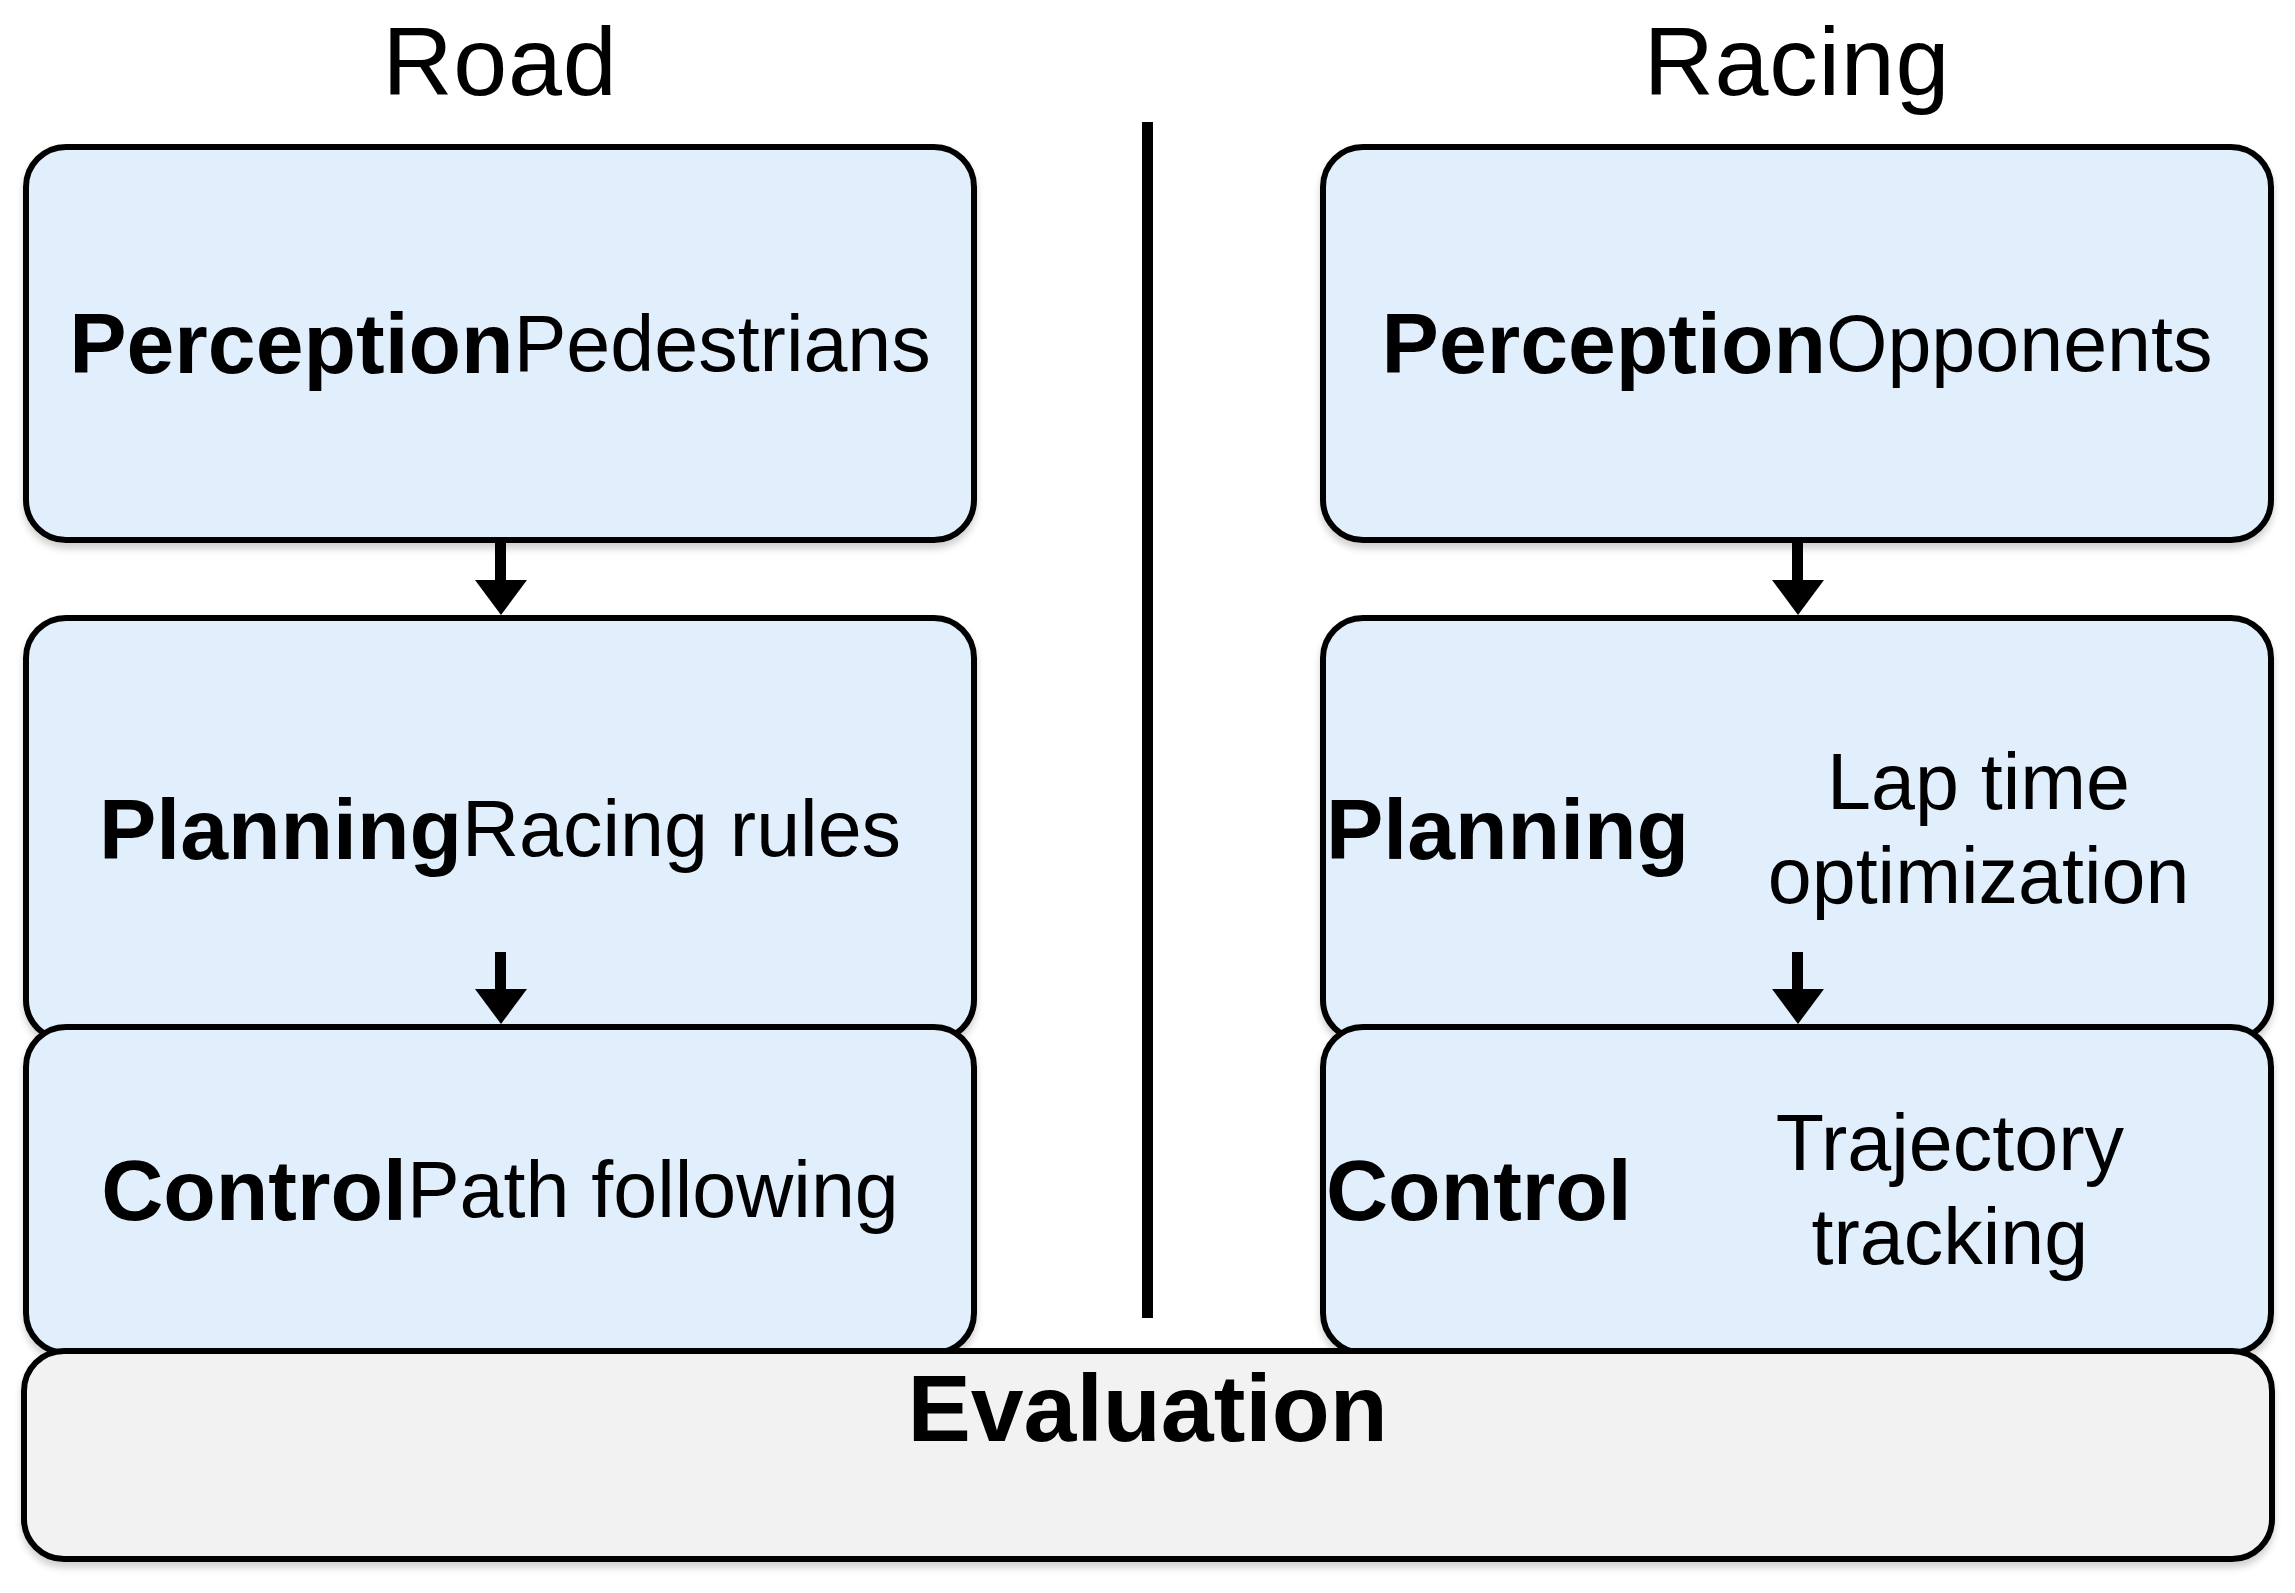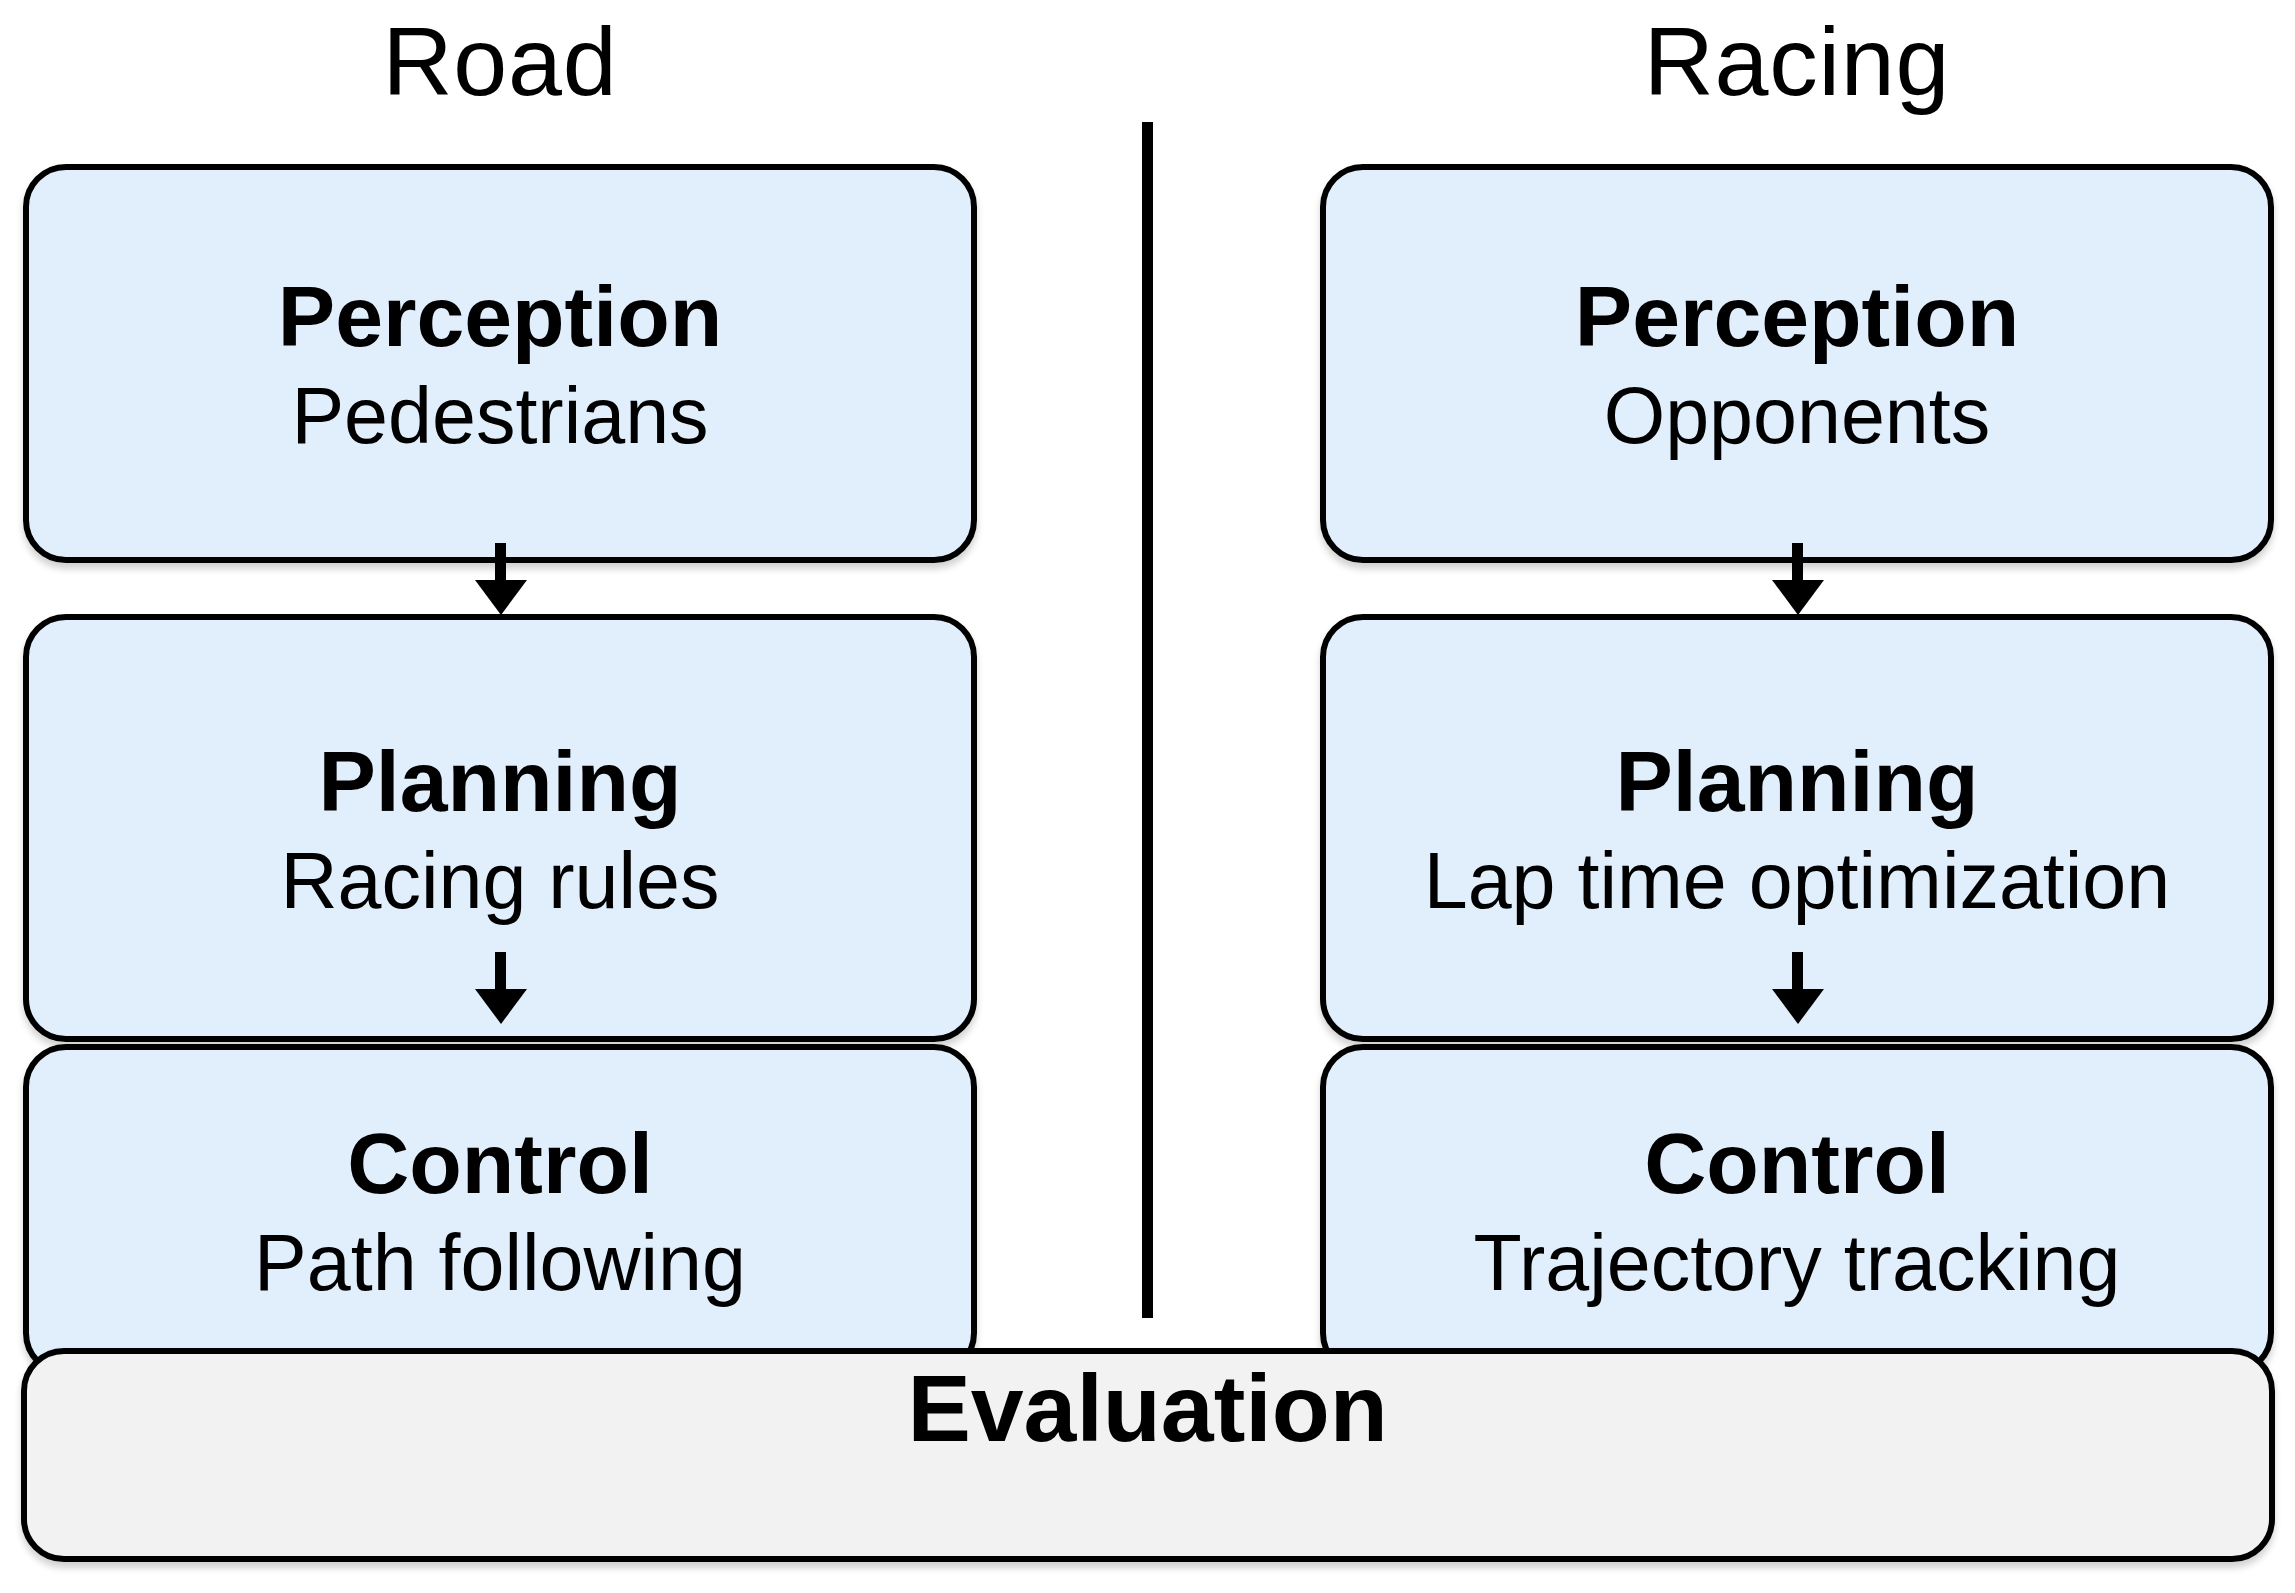--- a/index.html
+++ b/index.html
@@ -43,31 +43,30 @@
     height: 1196px;
     background: var(--divider);
   }
 
   .node {
     position: absolute;
     background: var(--box-fill);
     border: 6.6px solid var(--box-border);
     border-radius: 43px;
     display: flex;
-    flex-direction: column;
+    flex-direction: row;
     align-items: center;
     justify-content: center;
     text-align: center;
     box-shadow: 0 5.8px 7.4px rgba(0,0,0,0.18);
-    margin-top: 20px;
   }
   .node.colL { left: 23px;   width: 954px; }
   .node.colR { left: 1320px; width: 954px; }
   .row-perception { top: 144px;  height: 399px; }
-  .row-planning   { top: 594px;  height: 428px; }
+  .row-planning   { top: 615px;  height: 428px; }
   .row-control    { top: 1024px; height: 332px; }
 
   .node .heading {
     font-size: 86px;
     font-weight: bold;
     line-height: 105px;
   }
   .node .subline {
     font-size: 79px;
     font-weight: normal;

